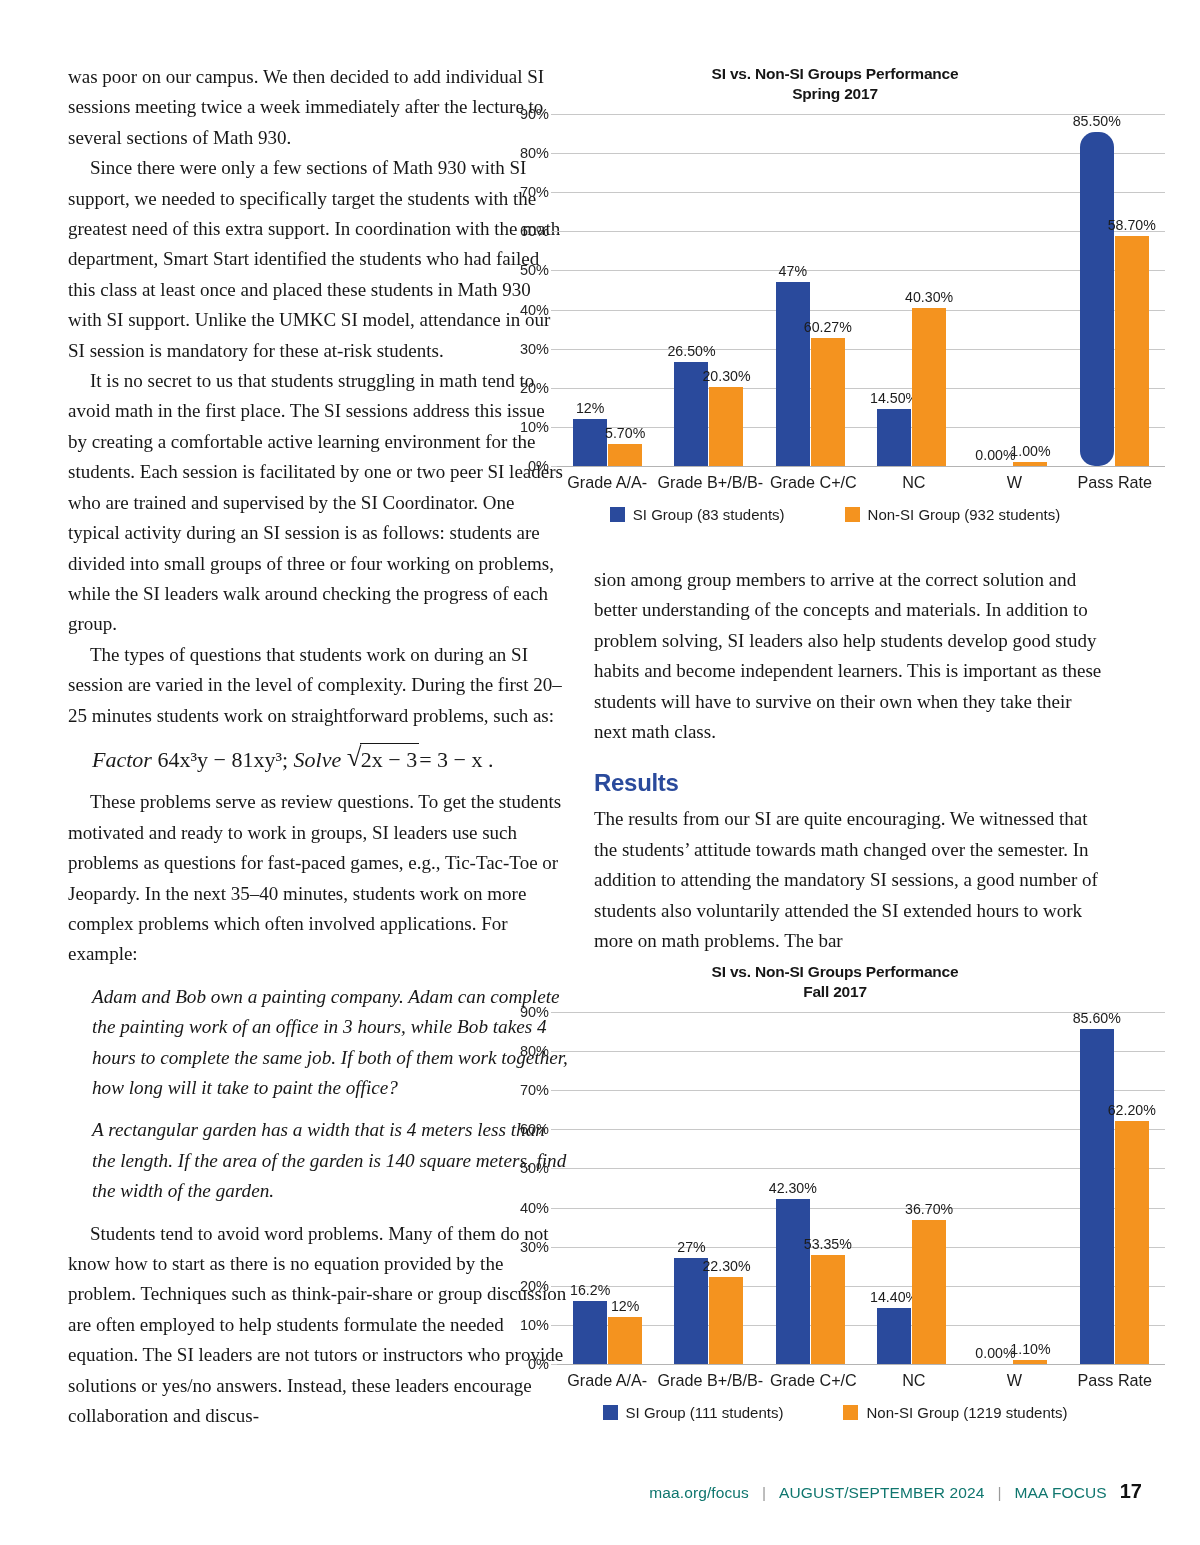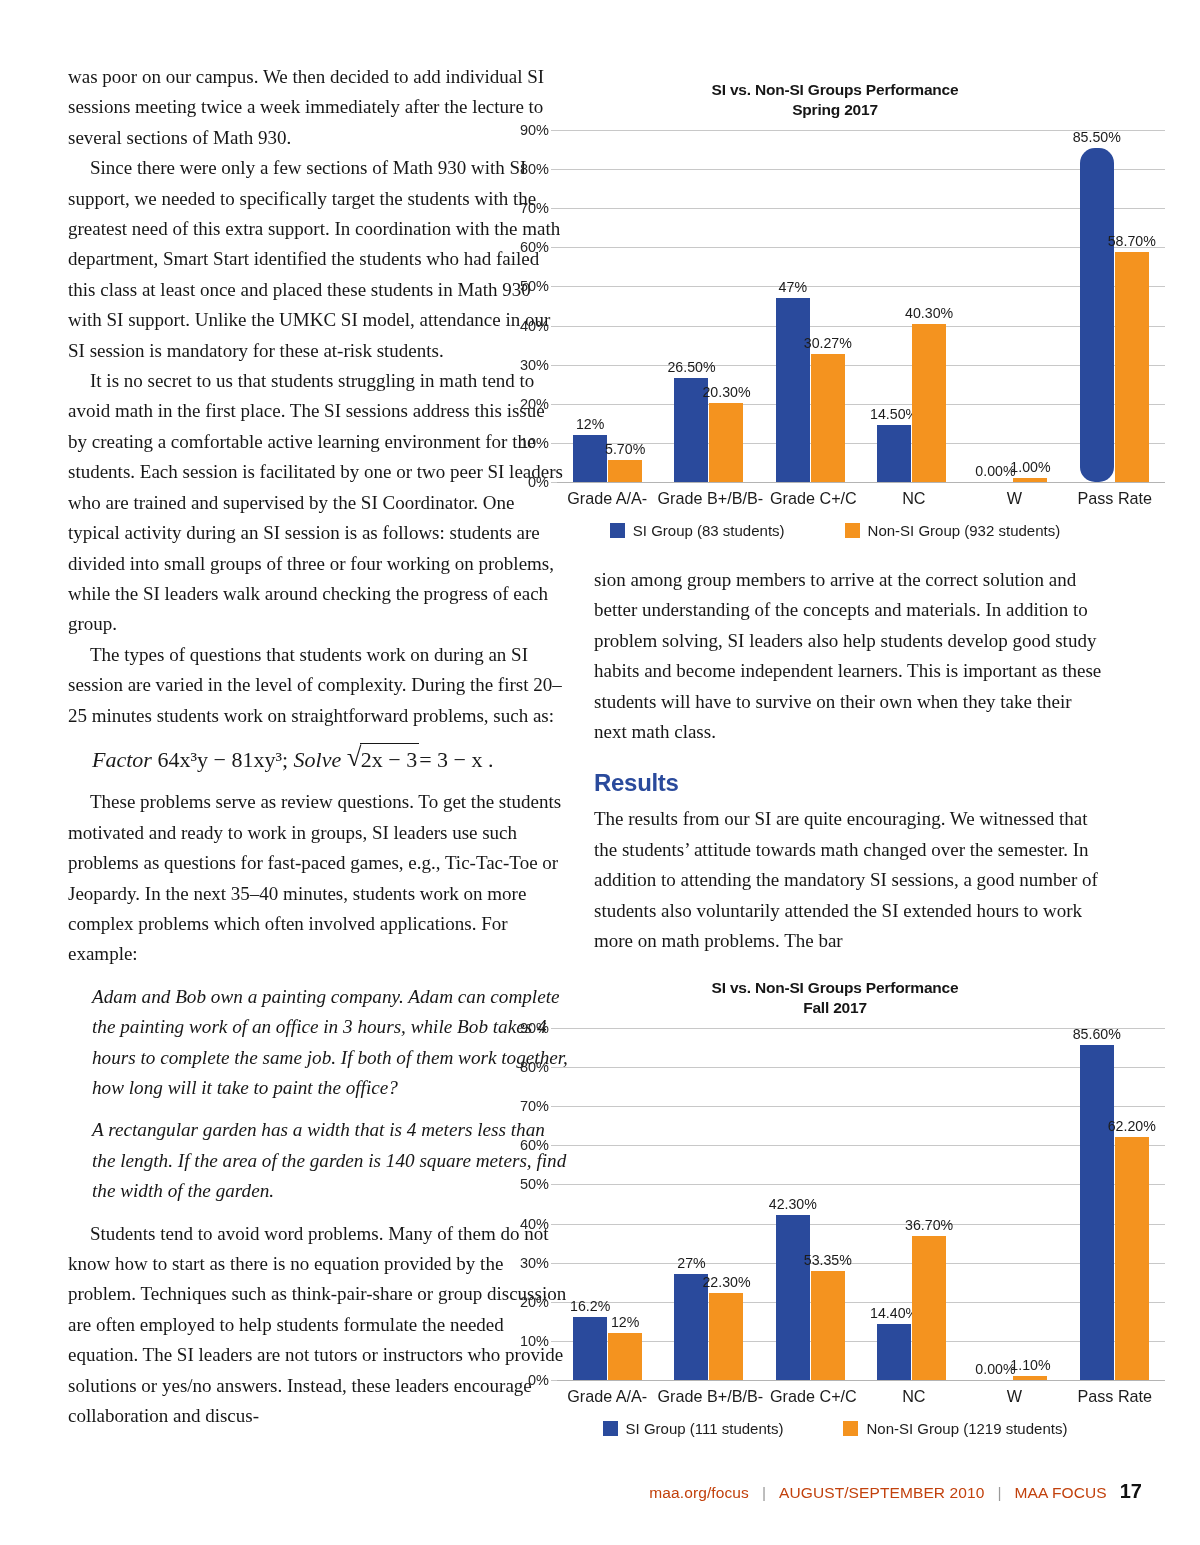--- a/index.html
+++ b/index.html
@@ -68,21 +68,21 @@
   h2.section-head {
     font-family:"Liberation Sans", sans-serif;
     font-weight:bold;
     font-size:24px;
     letter-spacing:-0.3px;
     color:#2A4A9C;
     margin:22px 0 7px 0;
   }
 
   
-  .chart-block { position:absolute;margin-top:16px; }
+  .chart-block { position:absolute; }
   #chart-spring { left:505px; top:64px;  width:660px; height:470px; }
   #chart-fall   { left:505px; top:962px; width:660px; height:470px; }
 
   .chart-title {
     font-family:"Liberation Sans", sans-serif;
     font-weight:bold;
     font-size:15.5px;
     text-align:center;
     color:#161616;
     line-height:20px;
@@ -195,21 +195,21 @@
     left:0; right:0; bottom:42px;
     display:flex;
     justify-content:flex-end;
     align-items:baseline;
     padding-right:58px;
     gap:13px;
   }
   .footer-text {
     font-family:"Liberation Sans", sans-serif;
     font-size:15.5px;
-    color:#c2410c;
+    color:#0f766e;
     letter-spacing:0.1px;
     white-space:nowrap;
   }
   .footer-sep { color:#9a9a9a; }
   .page-num {
     font-family:"Liberation Sans", sans-serif;
     font-weight:bold;
     font-size:20px;
     color:#111;
   }
@@ -315,21 +315,21 @@
             </div>
           </div>
           <div class="group">
             <div class="bar-col">
               <div class="bar si" style="height: 52.2222%; background: rgb(42, 74, 156);">
                 <span class="bar-label">47%</span>
               </div>
             </div>
             <div class="bar-col">
               <div class="bar nonsi" style="height: 36.3333%; background: rgb(244, 147, 31);">
-                <span class="bar-label">30.27%</span>
+                <span class="bar-label">60.27%</span>
               </div>
             </div>
           </div>
           <div class="group">
             <div class="bar-col">
               <div class="bar si" style="height: 16.1111%; background: rgb(42, 74, 156);">
                 <span class="bar-label">14.50%</span>
               </div>
             </div>
             <div class="bar-col">
@@ -515,19 +515,19 @@
         <div class="legend-item">
           <span class="swatch nonsi" style="background: rgb(244, 147, 31);"></span>
           <span class="legend-text">Non-SI Group (1219 students)</span>
         </div>
       </div>
   </div>
 
   <div class="footer">
     <span class="footer-text">maa.org/focus</span>
     <span class="footer-text footer-sep">|</span>
-    <span class="footer-text">AUGUST/SEPTEMBER 2010</span>
+    <span class="footer-text">AUGUST/SEPTEMBER 2024</span>
     <span class="footer-text footer-sep">|</span>
     <span class="footer-text">MAA FOCUS</span>
     <span class="page-num">17</span>
   </div>
 
 </div>
 
 </body></html>

